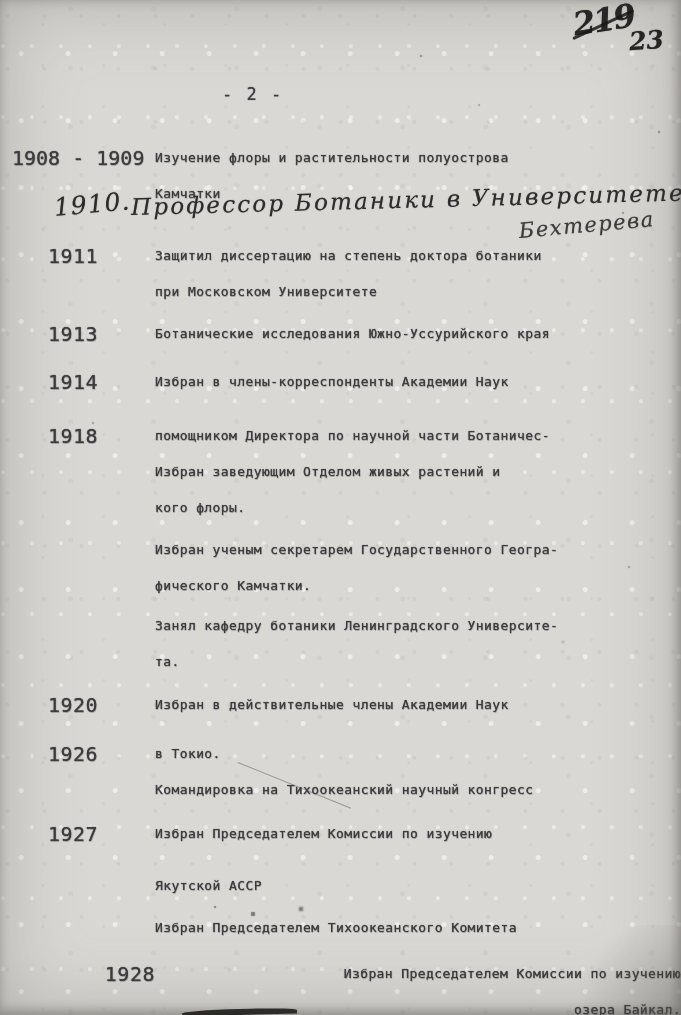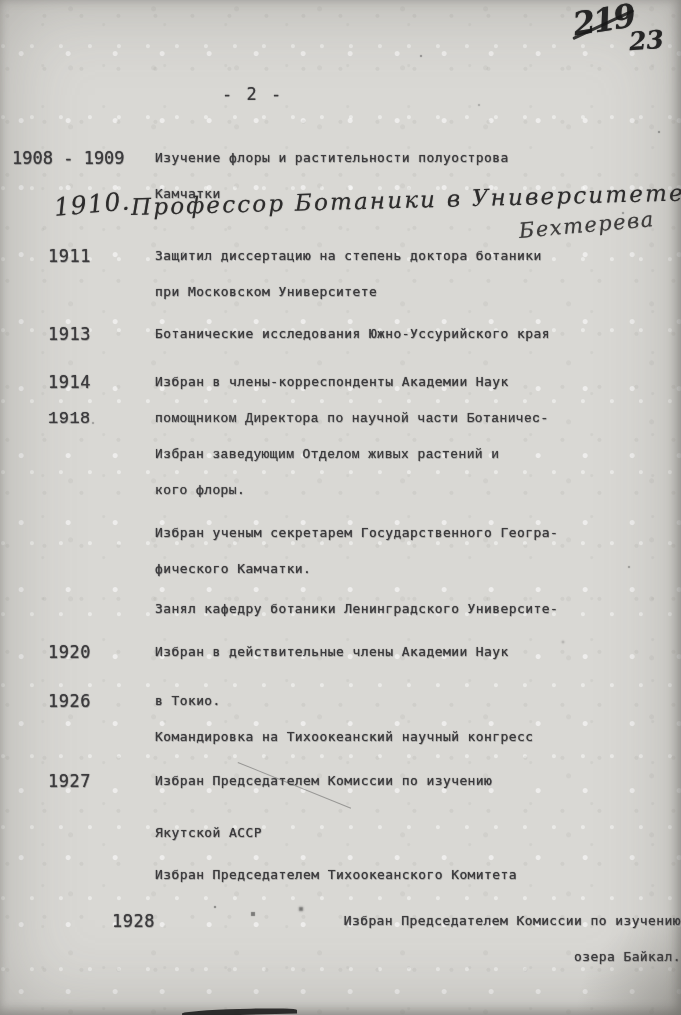--- a/index.html
+++ b/index.html
@@ -89,21 +89,21 @@
   }
   .entry {
     display: flex;
     margin-top: 8px;
     text-shadow: 0 0 1px rgba(52,52,54,0.85), 0.5px 0.5px 0 rgba(52,52,54,0.25);
   }
   .entry .date {
     width: 155px;
     box-sizing: border-box;
     padding-left: 48px;
-    font-size: 17px;
+    font-size: 20px;
     letter-spacing: 0.5px;
     line-height: 36px;
     white-space: nowrap;
   }
   .entry.range .date {
     padding-left: 12px;
     letter-spacing: 0;
   }
   .entry .lines {
     flex: 1;
@@ -115,21 +115,21 @@
     line-height: 36px;
     white-space: nowrap;
   }
 
   
   .entry:nth-child(1) { margin-top: 0; }
   .entry:nth-child(2) { margin-top: -20px; height: 30px; position: relative; z-index: 2; }
   .entry:nth-child(3) { margin-top: 16px; }
   .entry:nth-child(4) { margin-top: 6px; }
   .entry:nth-child(5) { margin-top: 12px; }
-  .entry:nth-child(6) { margin-top: 1px; font-family: Liberation Mono, monospace; }
+  .entry:nth-child(6) { margin-top: 18px; }
   .entry:nth-child(7) { margin-top: 6px; }
   .entry:nth-child(8) { margin-top: 4px; }
   .entry:nth-child(9) { margin-top: 7px; }
   .entry:nth-child(10) { margin-top: 13px; }
   .entry:nth-child(11) { margin-top: 8px; }
   .entry:nth-child(11) .line + .line { margin-top: 16px; }
   .entry:nth-child(12) { margin-top: 6px; }
   .entry:nth-child(13) { margin-top: 10px; text-align: right; }
 
   
@@ -269,20 +269,21 @@
     <div class="date"></div>
     <div class="lines">
           <div class="line">Избран ученым секретарем Государственного Геогра-</div>
           <div class="line">фического Камчатки.</div>
         </div>
   </div>
       <div class="entry">
     <div class="date"></div>
     <div class="lines">
           <div class="line">Занял кафедру ботаники Ленинградского Университе-</div>
+          <div class="line">та.</div>
         </div>
   </div>
       <div class="entry">
     <div class="date">1920</div>
     <div class="lines">
           <div class="line">Избран в действительные члены Академии Наук</div>
         </div>
   </div>
       <div class="entry">
     <div class="date">1926</div>

